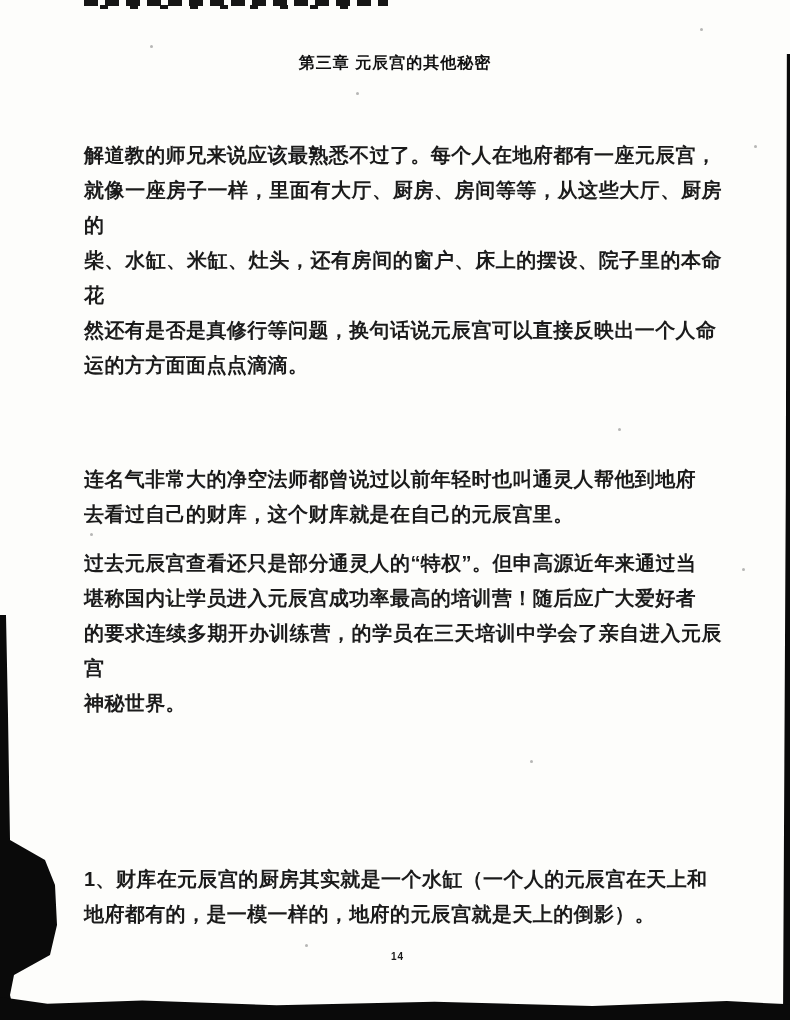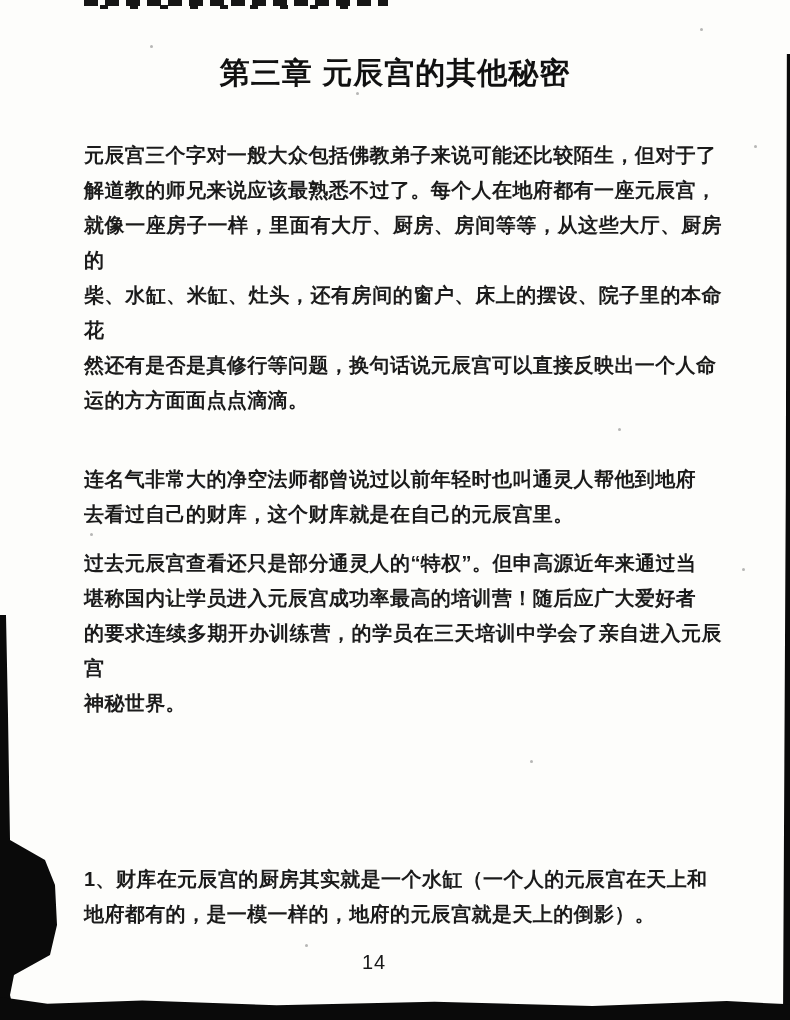--- a/index.html
+++ b/index.html
@@ -13,37 +13,37 @@
   }
   
   .cutoff{position:absolute;top:0;left:84px;width:304px;height:11px;}
   .cutoff .frag-a{position:absolute;left:0;right:0;top:0;height:6px;
     background:repeating-linear-gradient(90deg,#161616 0 14px,transparent 14px 21px);}
   .cutoff .frag-b{position:absolute;left:7px;right:36px;top:5px;height:4px;
     background:repeating-linear-gradient(90deg,transparent 0 9px,#161616 9px 17px,transparent 17px 30px);}
   .title{
     position:absolute;top:53px;left:0;width:100%;
     margin:0;text-align:center;
-    font-size:30px;font-weight:700;letter-spacing:1px;
+    font-size:16px;font-weight:700;letter-spacing:1px;
     color:#111;
   }
   .para{
     position:absolute;left:84px;width:638px;
     font-size:20px;font-weight:600;
     line-height:35px;letter-spacing:0.4px;
     text-align:justify;
   }
   .p1{top:138px;}
   .p2{top:426px;margin-top:36px;}
   .p3{top:546px;}
   .q{top:782px;padding-left:62px;width:576px;}
   .p5{top:856px;margin-top:6px;}
   .pagenum{
     position:absolute;top:951px;left:344px;width:60px;
-    text-align:center;font-size:20px;font-weight:400;color:#181818;
+    text-align:right;font-size:10px;font-weight:700;color:#181818;
     letter-spacing:1px;
   }
   
   .artifact{position:absolute;background:#0a0a0a;}
   .left-wedge{
     left:0;top:615px;width:58px;height:405px;
     clip-path:polygon(0px 0px,6px 0px,8px 100px,10px 225px,45px 245px,55px 270px,57px 310px,50px 340px,14px 360px,10px 380px,16px 405px,0px 405px);
   }
   .right-line{
     right:0;top:54px;width:7px;height:966px;
@@ -61,21 +61,20 @@
 <div class="page">
 
   <div class="cutoff">
     <div class="frag-a"></div>
     <div class="frag-b"></div>
   </div>
 
   <h1 class="title">第三章 元辰宫的其他秘密</h1>
 
   <div class="para p1">
-    <div>元辰宫三个字对一般大众包括佛教弟子来说可能还比较陌生，但对于了</div>
     <div>解道教的师兄来说应该最熟悉不过了。每个人在地府都有一座元辰宫，</div>
     <div>就像一座房子一样，里面有大厅、厨房、房间等等，从这些大厅、厨房的</div>
     <div>柴、水缸、米缸、灶头，还有房间的窗户、床上的摆设、院子里的本命花</div>
     <div>然还有是否是真修行等问题，换句话说元辰宫可以直接反映出一个人命</div>
     <div>运的方方面面点点滴滴。</div>
   </div>
 
   <div class="para p2">
     <div>连名气非常大的净空法师都曾说过以前年轻时也叫通灵人帮他到地府</div>
     <div>去看过自己的财库，这个财库就是在自己的元辰宫里。</div>

